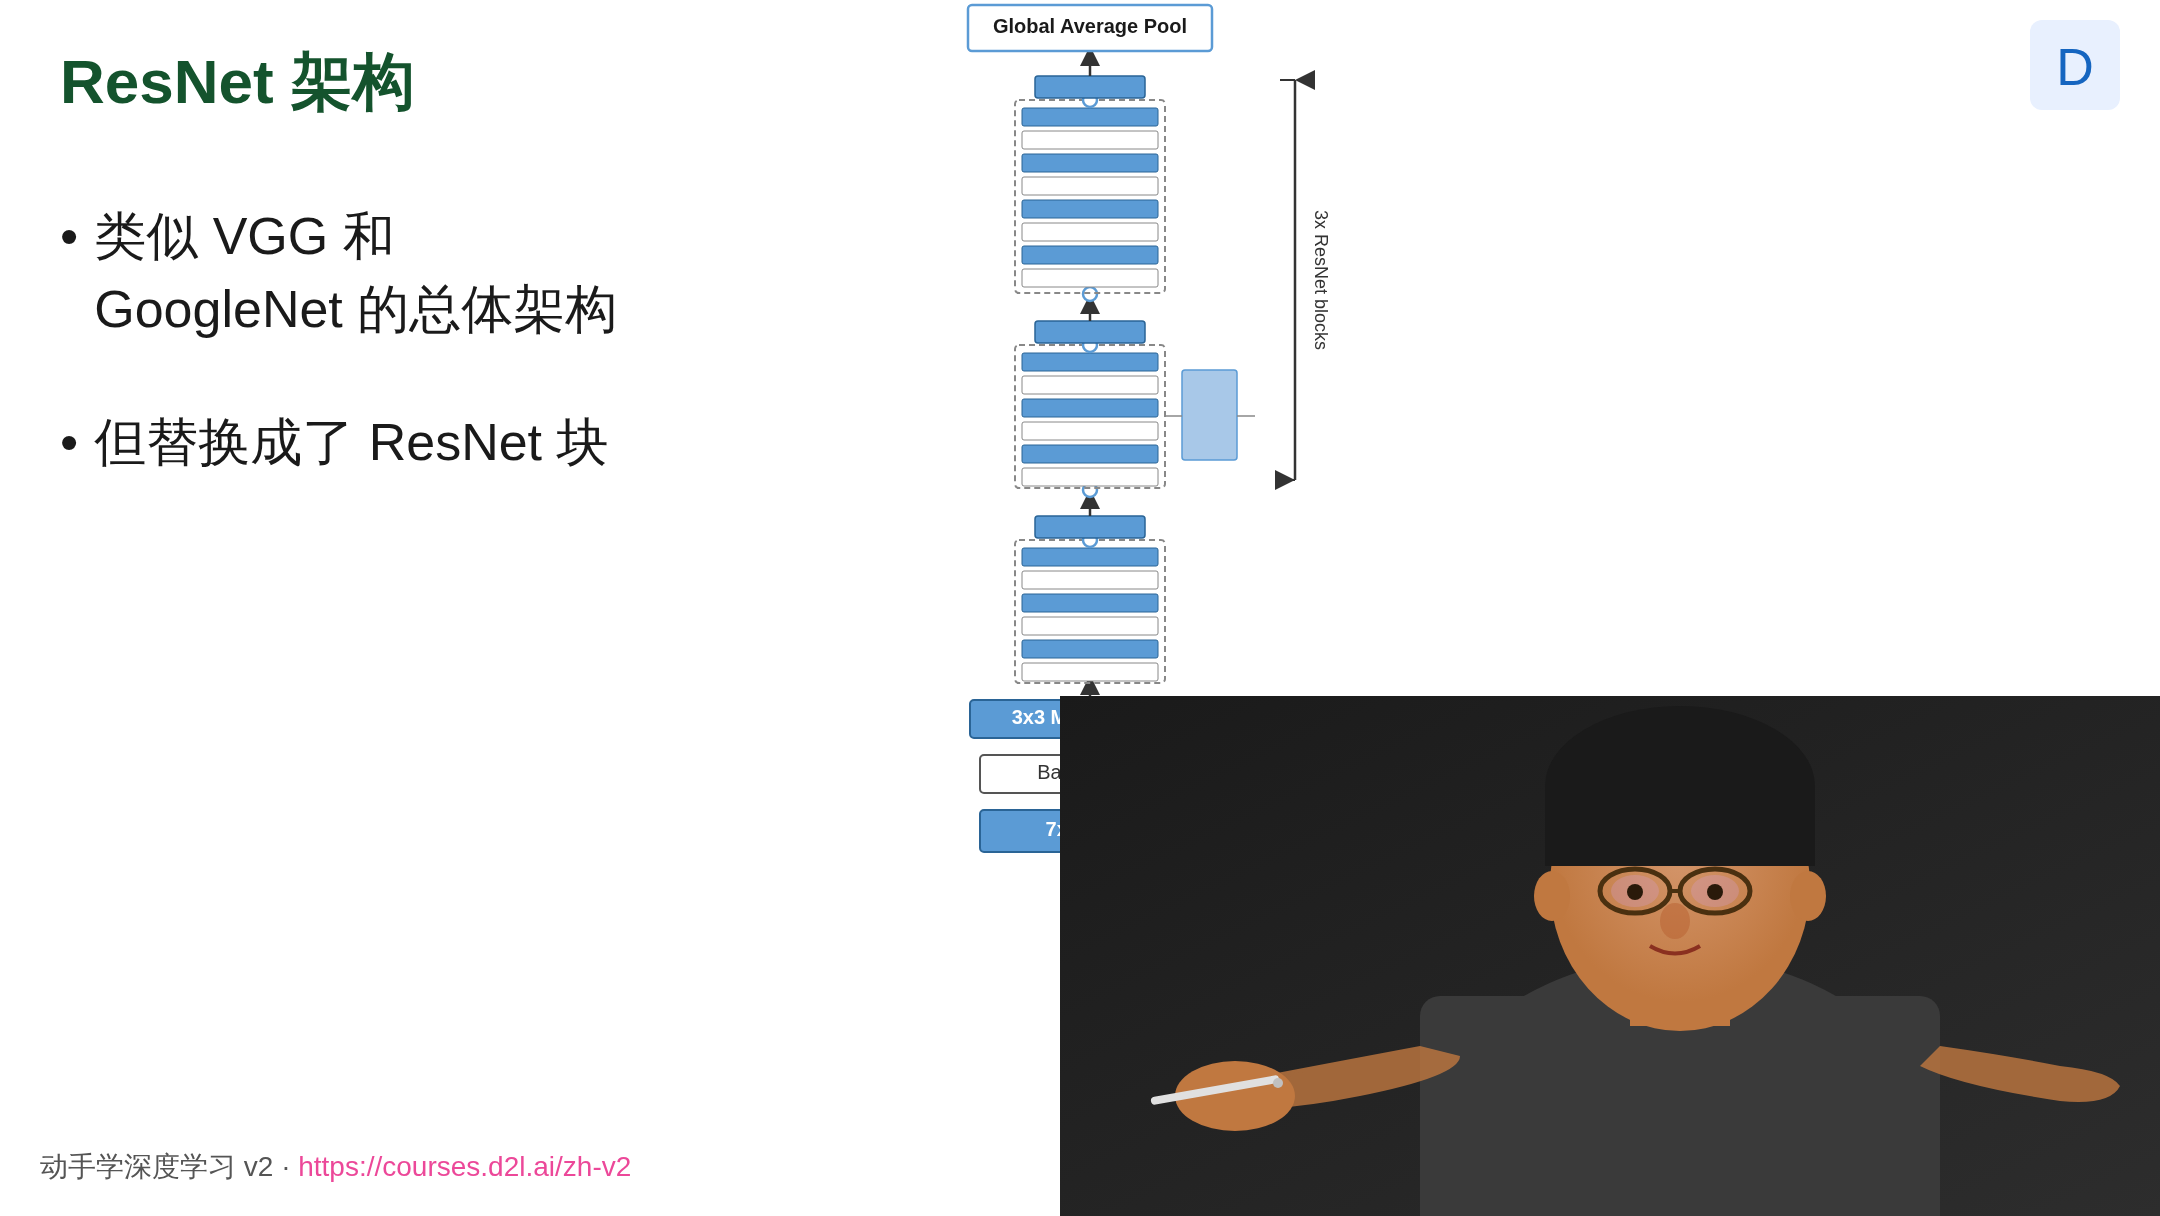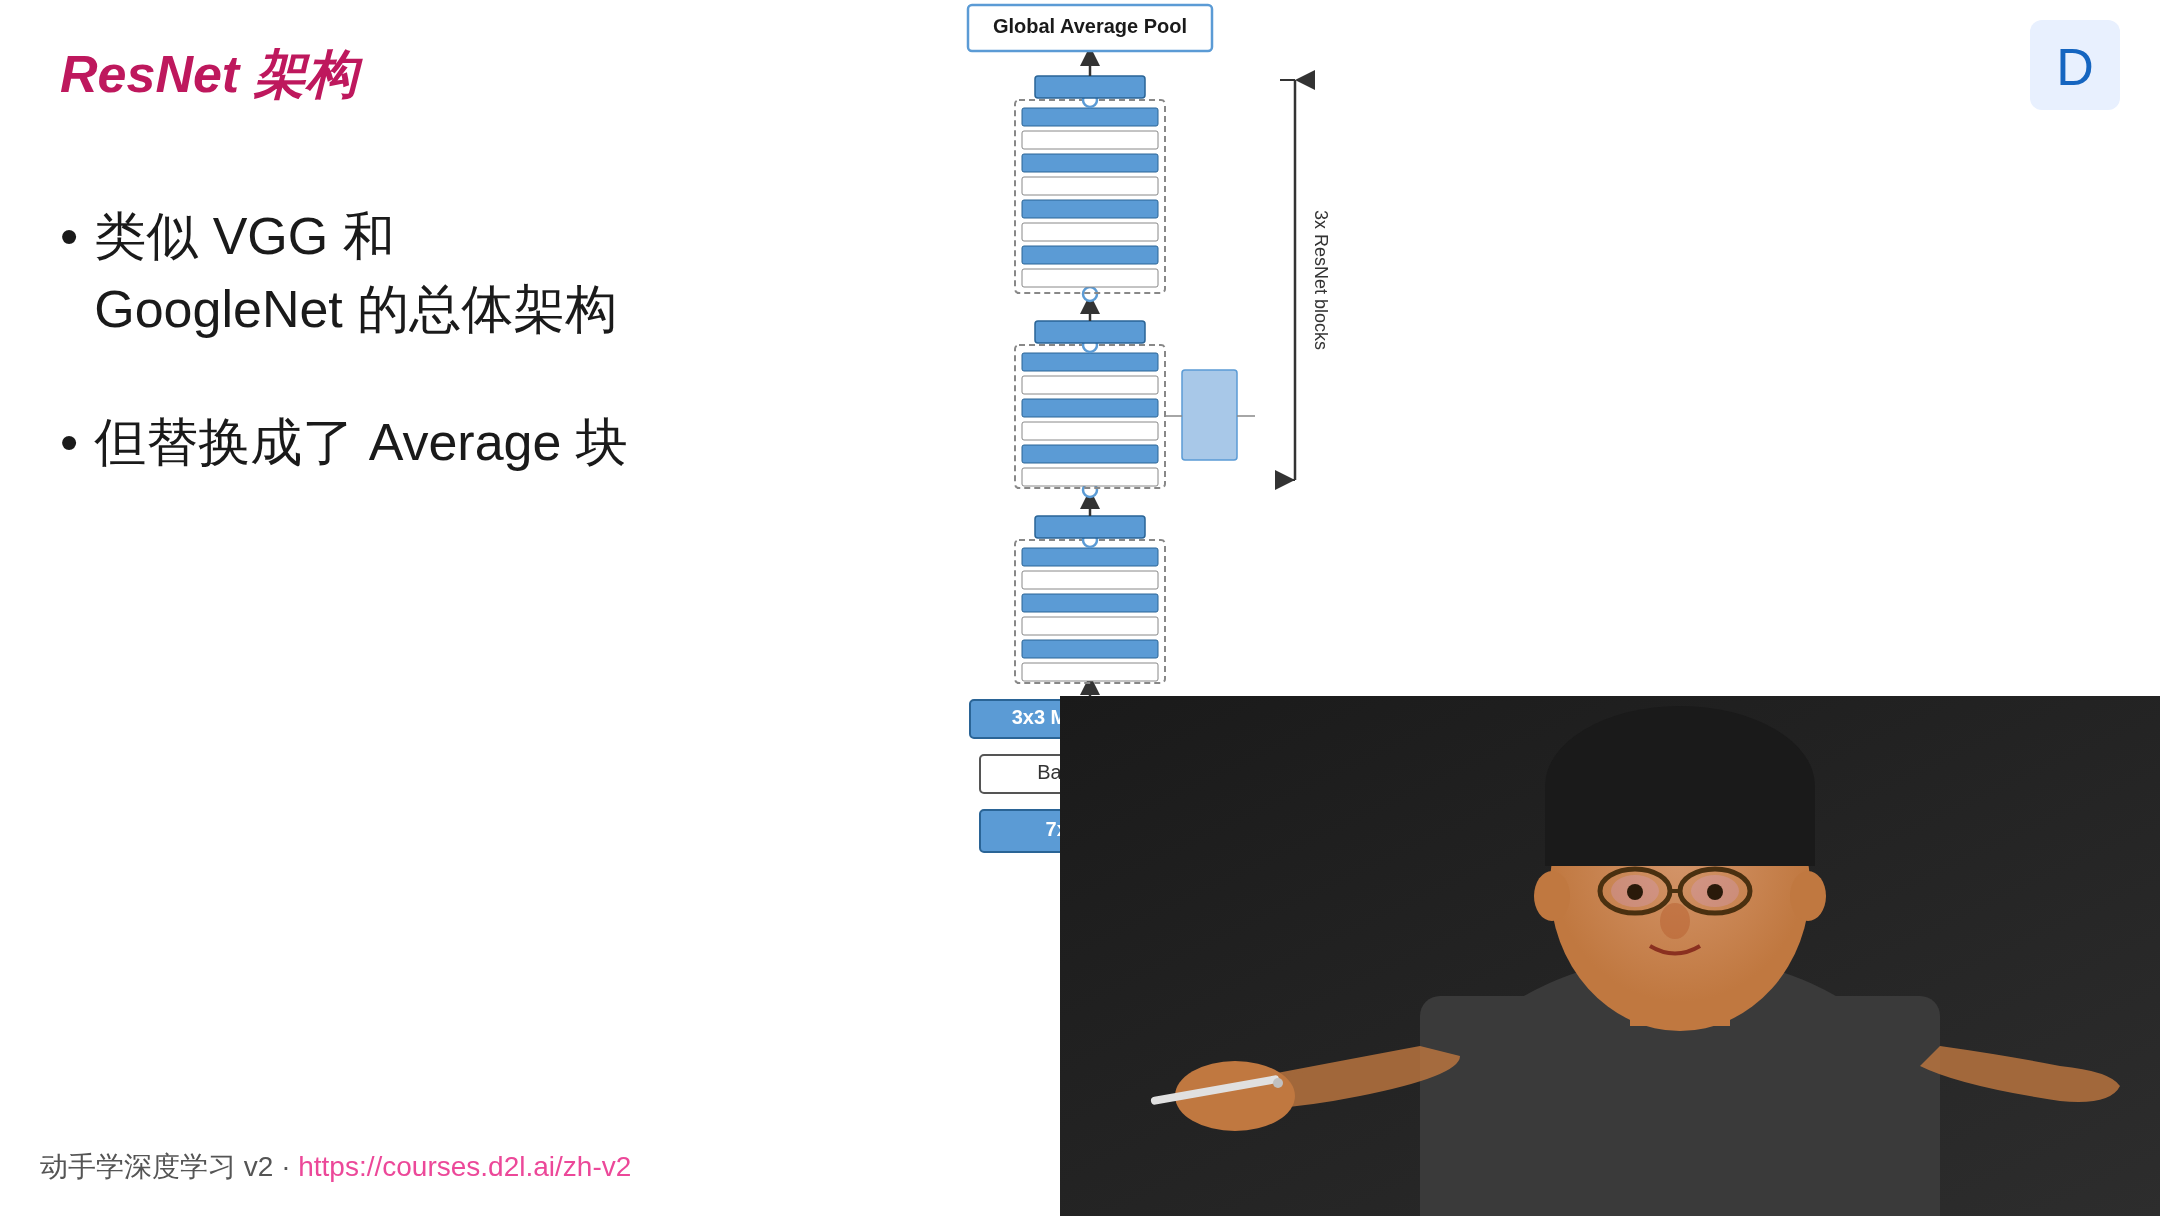--- a/index.html
+++ b/index.html
@@ -19,24 +19,23 @@
       height: 100%;
       position: relative;
       background: #ffffff;
     }
 
     
     .title {
       position: absolute;
       top: 40px;
       left: 60px;
-      font-size: 52px;
+      font-size: 62px;
       font-weight: bold;
-      color: #be185d;
-      font-style: italic;
+      color: #14532d;
     }
 
     
     .bullets {
       position: absolute;
       top: 200px;
       left: 60px;
       width: 580px;
     }
 
@@ -128,21 +127,21 @@
 
   <div class="title">ResNet 架构</div>
 
   <div class="bullets">
     <div class="bullet">
       <span class="bullet-dot">•</span>
       <span>类似 VGG 和 GoogleNet 的总体架构</span>
     </div>
     <div class="bullet">
       <span class="bullet-dot">•</span>
-      <span>但替换成了 Average 块</span>
+      <span>但替换成了 ResNet 块</span>
     </div>
   </div>
 
   <div class="bottom-link">
     <span>动手学深度学习 v2 · </span>
     <a href="#">https://courses.d2l.ai/zh-v2</a>
   </div>
 
   <div class="watermark">CSDN @sendmeasong_ying</div>
 

